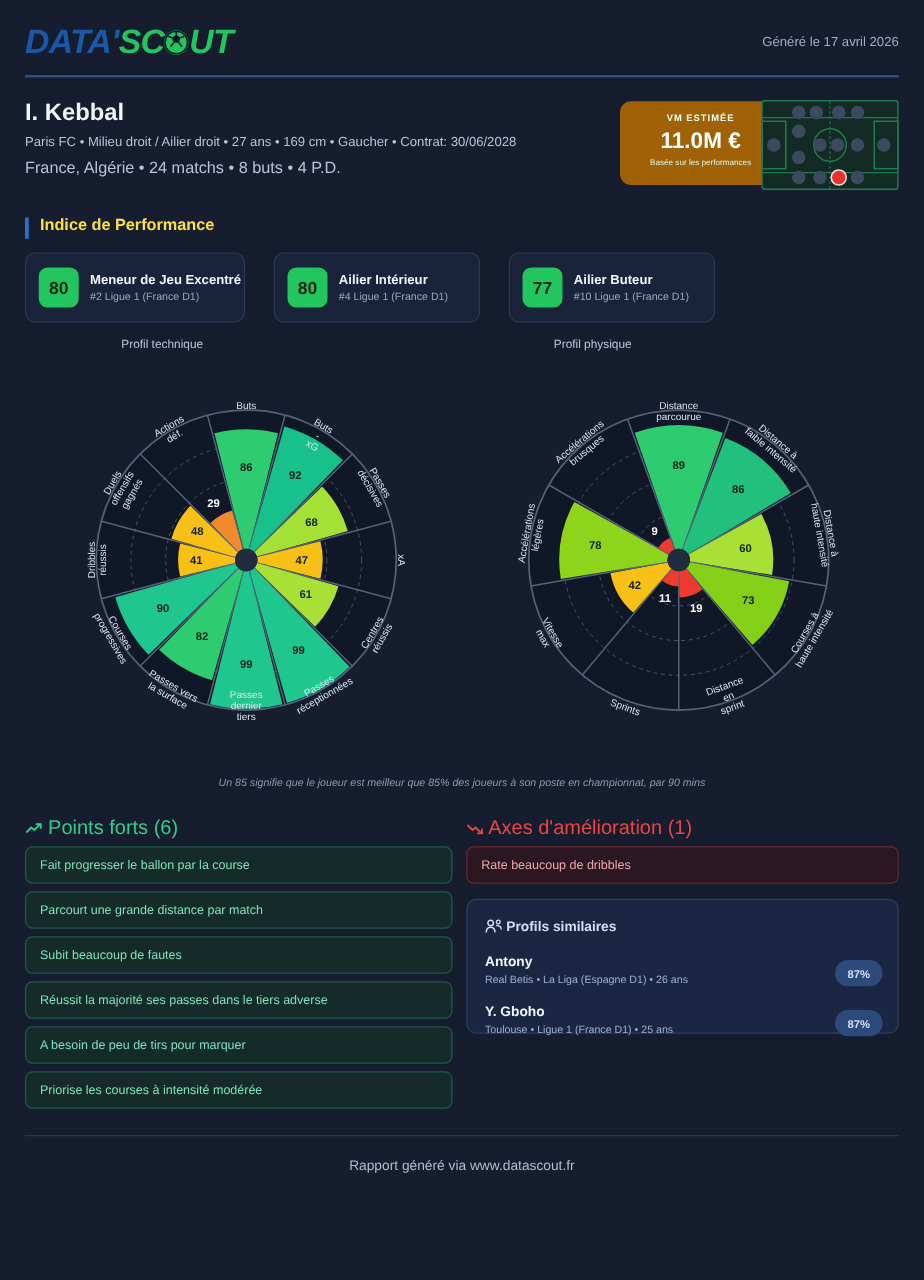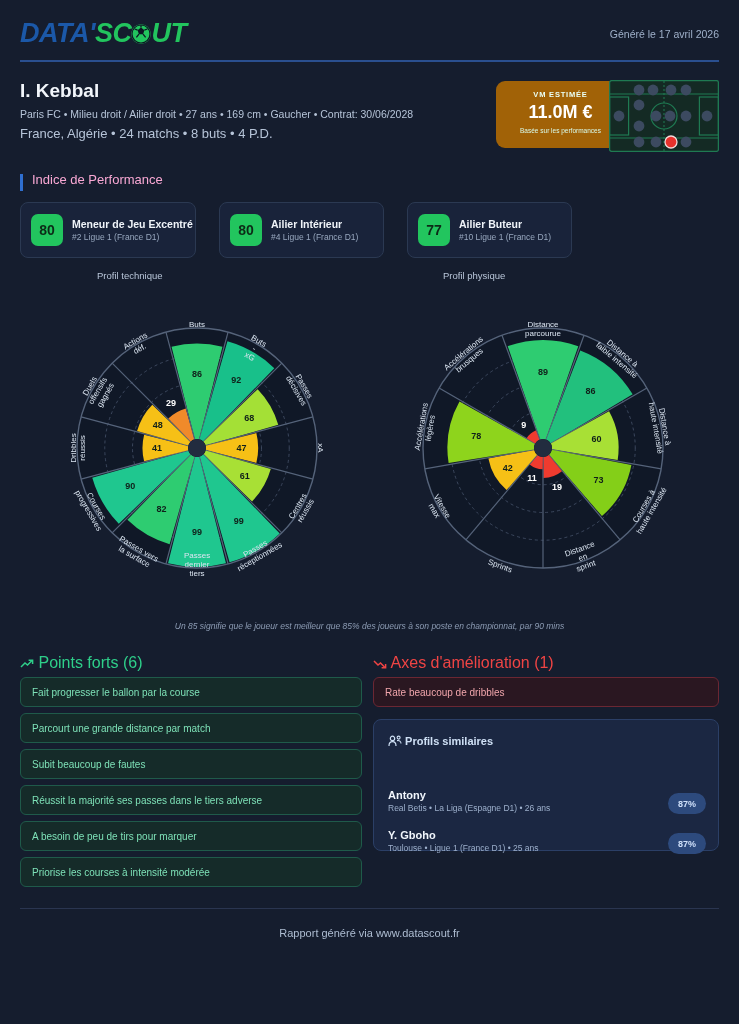--- a/index.html
+++ b/index.html
@@ -44,21 +44,21 @@
   .vm-sub { font-size: 6.5px; color: #d9fbe9; margin-top: 4px; }
 
   
   .pitch { position: absolute; left: 609px; top: 80px; }
 
   
   .sec-title-wrap { position: absolute; left: 20px; top: 172px; }
   .sec-bar { position: absolute; left: 0; top: 2px; width: 3px; height: 17px;
              background: #2f6fd0; }
   .sec-title { position: absolute; left: 12px; top: 0; font-size: 13px;
-               font-weight: normal; color: #f9a8d4; white-space: nowrap; }
+               font-weight: bold; color: #fde047; white-space: nowrap; }
 
   
   .roles { position: absolute; left: 20px; top: 202px; width: 552px;
            display: flex; gap: 23px; }
   .role-card { width: 176px; height: 56px; border: 1px solid #2b3952;
                border-radius: 8px; background: #19233a;
                display: flex; align-items: center; padding: 0 10px; }
   .role-badge { width: 32px; height: 32px; border-radius: 7px; background: #22c55e;
                 color: #0c2a17; font-size: 14px; font-weight: bold;
                 display: flex; align-items: center; justify-content: center;
@@ -86,26 +86,26 @@
              background: #152b29; color: #7ee2b8; font-size: 10px;
              display: flex; align-items: center; padding-left: 11px;
              margin-bottom: 6px; }
 
   .ax-list { position: absolute; left: 373px; top: 677px; width: 346px; }
   .ax-item { height: 30px; border: 1px solid #6b2733; border-radius: 6px;
              background: #2a1721; color: #f0a5ab; font-size: 10px;
              display: flex; align-items: center; padding-left: 11px; }
 
   
-  .sim-card { position: absolute; left: 373px; top: 719px; width: 346px; height: 132px;
+  .sim-card { position: absolute; left: 373px; top: 719px; width: 346px; height: 108px;
               border: 1px solid #2b3f66; border-radius: 8px; background: #1b2742; }
   .sim-head { position: absolute; left: 14px; top: 15px; font-size: 11px;
               font-weight: bold; color: #cfe0f5; white-space: nowrap; }
   .sim-ico { display: inline-block; width: 14px; vertical-align: -2px; }
-  .sim-row { position: absolute; left: 14px; width: 318px; margin-top: 25px; }
+  .sim-row { position: absolute; left: 14px; width: 318px; }
   .sim-nm { font-size: 11px; font-weight: bold; color: #f1f6fc; }
   .sim-dt { font-size: 8.5px; color: #9db0cc; margin-top: 2px; }
   .sim-pct { position: absolute; right: 0; top: 4px; width: 38px; height: 21px;
              border-radius: 11px; background: #2d4a7d; color: #cfe0fa;
              font-size: 9px; font-weight: bold;
              display: flex; align-items: center; justify-content: center; }
 
   
   .foot-rule { position: absolute; left: 20px; top: 908px; width: 699px; height: 1px;
                background: #2a3550; }

